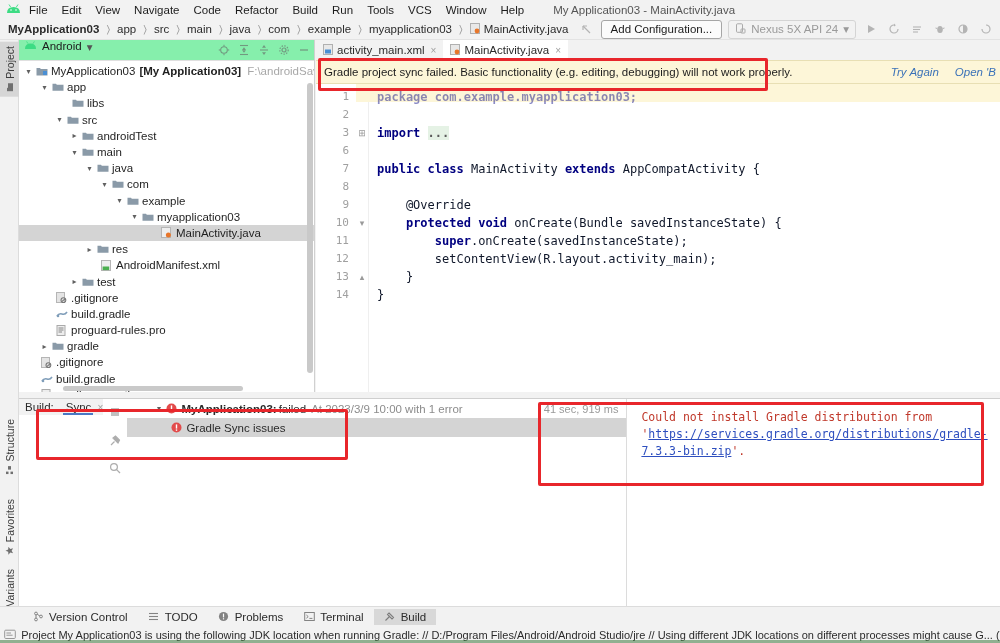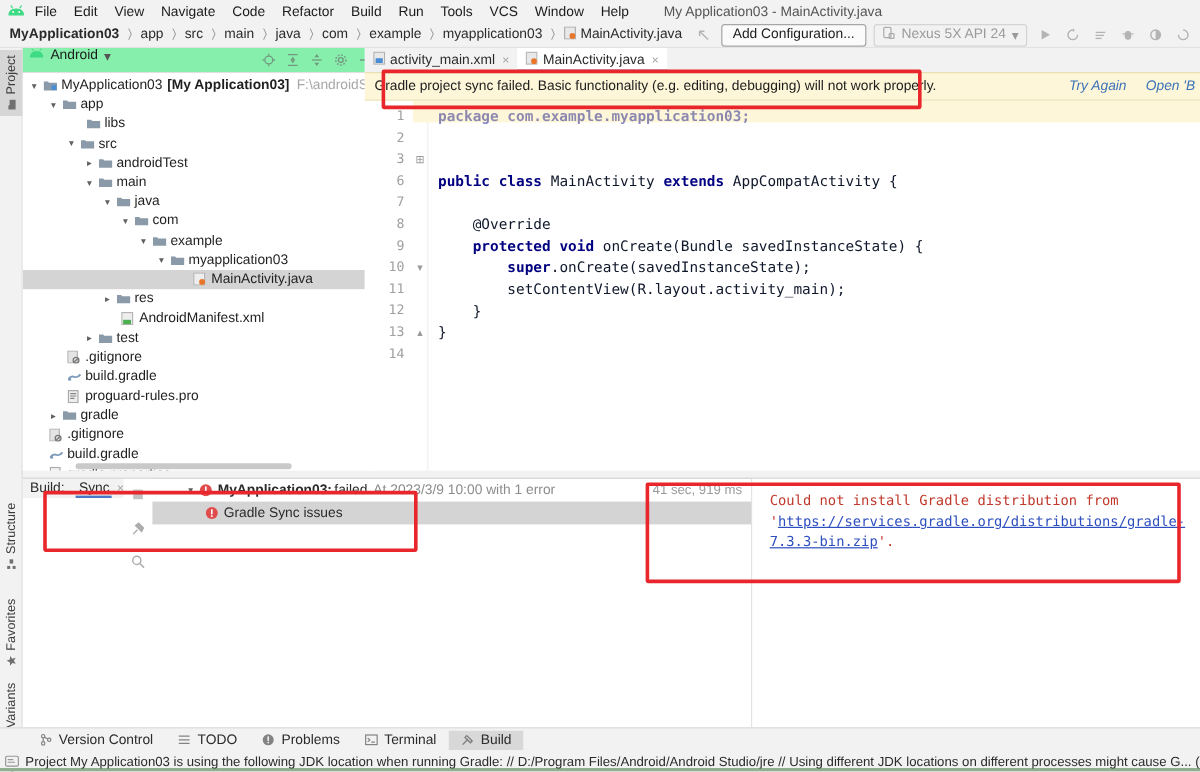--- a/index.html
+++ b/index.html
@@ -88,21 +88,21 @@
   .rpath { color:#a8a8a8; padding-left:6px; }
 
   
   .vscroll { position:absolute; right:0; top:22px; width:8px; height:330px; background:transparent; }
   .vscroll .thumb { position:absolute; left:1px; top:0; width:6px; height:290px; background:#c9c9c9; border-radius:3px;}
   .hscroll { position:absolute; left:0; bottom:0; height:7px; width:100%; }
   .hscroll .thumb { position:absolute; left:44px; top:1px; width:180px; height:5px; background:#c9c9c9; border-radius:3px;}
 
   
   .editor {
-    position:absolute; left:304px; top:40px; right:0; height:352px;
+    position:absolute; left:316px; top:40px; right:0; height:352px;
     background:#ffffff; display:flex; flex-direction:column;
   }
   .tabsrow { height:20px; background:#f2f2f2; display:flex; align-items:flex-end; flex:0 0 auto;}
   .etab {
     display:flex; align-items:center; gap:4px; height:20px; padding: 0 7px;
     font-size:11.5px; color:#2b2b2b; white-space:nowrap; position:relative;
   }
   .etab.active { background:#ffffff; }
   .etab.active:after { content:""; position:absolute; left:0; right:0; bottom:0; height:2px; background:#4a78c4;}
   .etab .x { color:#a0a0a0; font-size:10px; margin-left:2px;}
@@ -674,20 +674,21 @@
         <div class="fm"></div>
         <div class="fm">▾</div>
         <div class="fm"></div>
         <div class="fm"></div>
         <div class="fm">▴</div>
         <div class="fm"></div>
       </div>
       <div class="codelines">
         <div class="cl kw" style="opacity:.45;">package com.example.myapplication03;</div>
         <div class="cl"></div>
+        <div class="cl kw">import <span class="dots">...</span></div>
         <div class="cl"></div>
         <div class="cl"><span class="kw">public class</span> <span class="plain">MainActivity</span> <span class="kw">extends</span> <span class="plain">AppCompatActivity {</span></div>
         <div class="cl"></div>
         <div class="cl plain">    @Override</div>
         <div class="cl">    <span class="kw">protected void</span> <span class="plain">onCreate(Bundle savedInstanceState) {</span></div>
         <div class="cl">        <span class="kw">super</span><span class="plain">.onCreate(savedInstanceState);</span></div>
         <div class="cl plain">        setContentView(R.layout.activity_main);</div>
         <div class="cl plain">    }</div>
         <div class="cl plain">}</div>
       </div>

